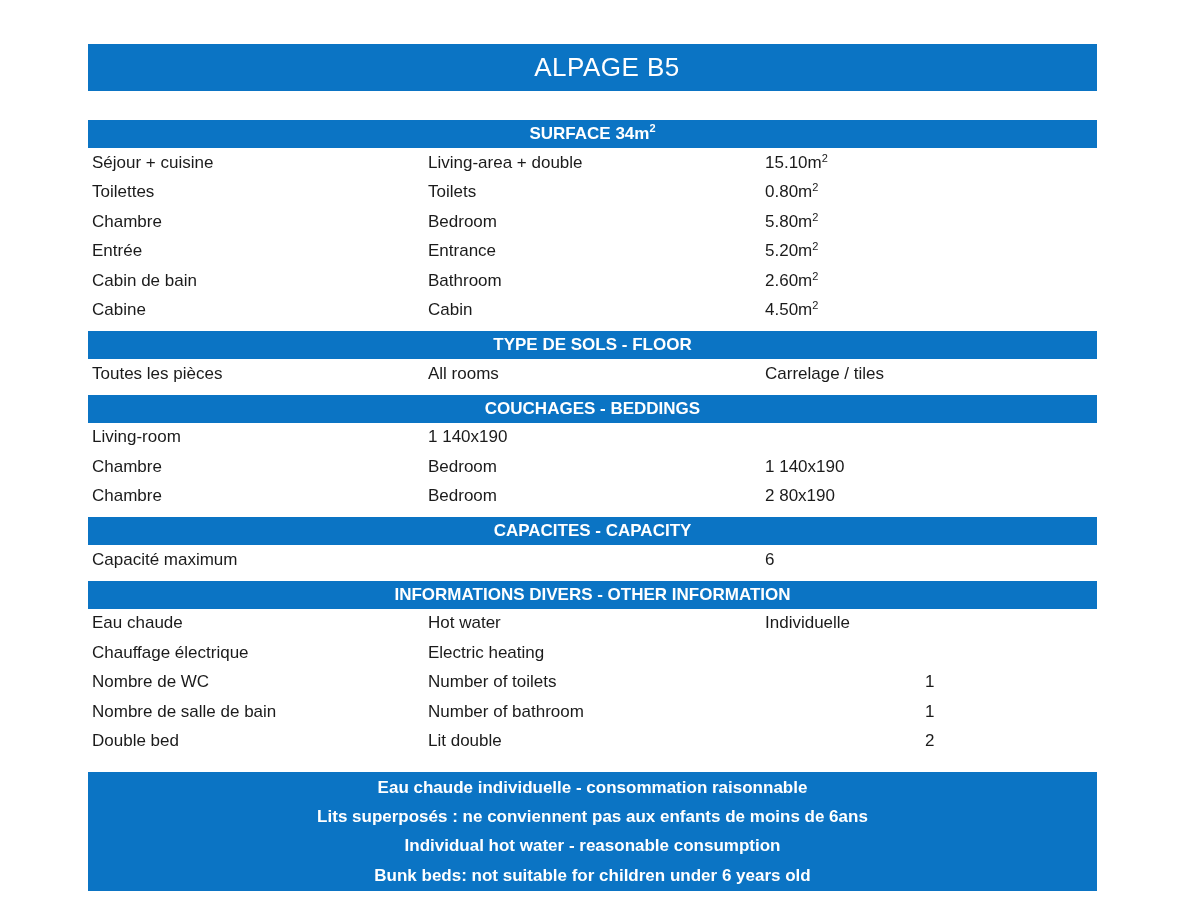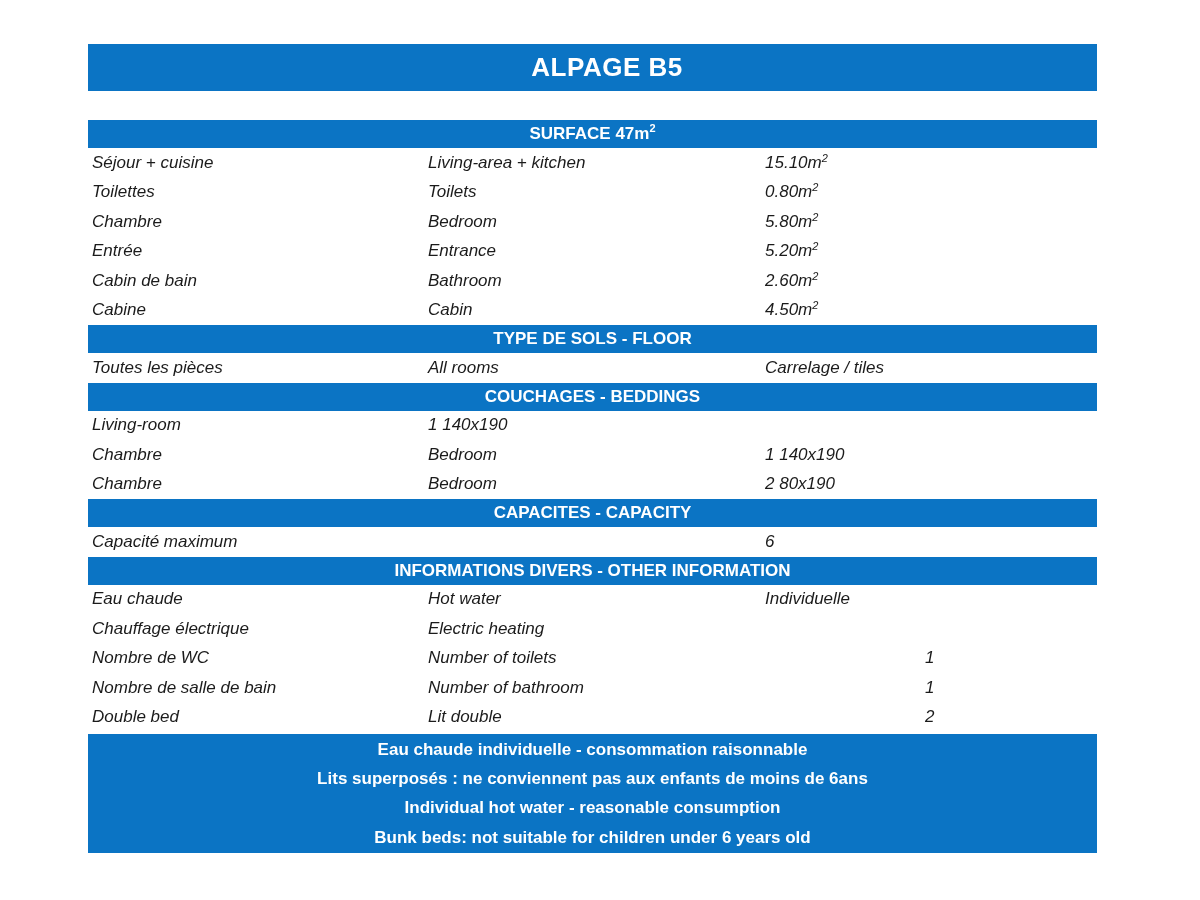--- a/index.html
+++ b/index.html
@@ -18,53 +18,52 @@
   .sheet {
     position: absolute;
     left: 88px; top: 44px;
     width: 1009px;
   }
   .titlebar {
     height: 47px;
     background: var(--primary);
     color: var(--on-primary);
     display: flex; align-items: center; justify-content: center;
-    font-weight: 700;
+    font-weight: 400;
     font-size: 26px;
     letter-spacing: 0.5px;
     padding-left: 29px;
   }
   .gap { height: 29px; }
   .bar {
     height: 28px;
-    margin-top: 0;
+    margin-top: 6px;
     background: var(--primary);
     color: var(--on-primary);
     display: flex; align-items: center; justify-content: center;
     font-weight: 700;
     font-size: 17px;
   }
   .bar.first { margin-top: 0; }
   .row {
     display: grid;
     grid-template-columns: 336px 337px 160px auto;
     align-items: center;
     height: 29.5px;
     padding-left: 4px;
     font-size: 17px;
-    font-style: italic;
   }
   .sup {
     display: inline-block;
     font-size: 11px;
     transform: translateY(-6px);
     line-height: 1;
   }
   .footer {
-    margin-top: 2px;
+    margin-top: 16px;
     background: var(--primary);
     color: var(--on-primary);
     text-align: center;
     font-weight: 700;
     font-size: 17px;
     padding: 1px 3px;
   }
   .fline { line-height: 29.2px; }
 </style>
 </head>
@@ -72,26 +71,26 @@
 
 <div class="sheet">
 
   <div class="titlebar">
     <span>ALPAGE B5</span>
   </div>
 
   <div class="gap"></div>
 
   <div class="bar first">
-    <span>SURFACE 47m</span>
+    <span>SURFACE 34m</span>
       <span class="sup">2</span>
   </div>
   <div class="row">
     <span>Séjour + cuisine</span>
-    <span>Living-area + kitchen</span>
+    <span>Living-area + double</span>
     <span><span>15.10m</span><span class="sup">2</span></span>
     <span></span>
   </div>
   <div class="row">
     <span>Toilettes</span>
     <span>Toilets</span>
     <span><span>0.80m</span><span class="sup">2</span></span>
     <span></span>
   </div>
   <div class="row">

